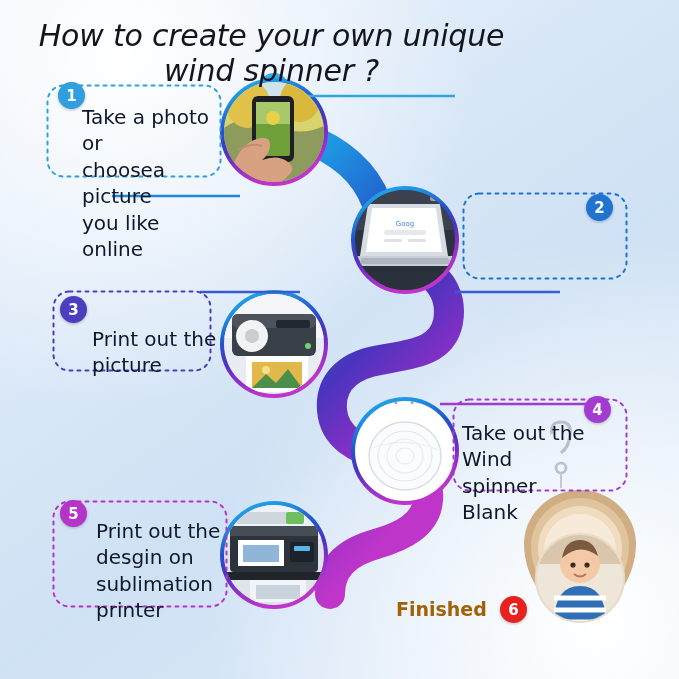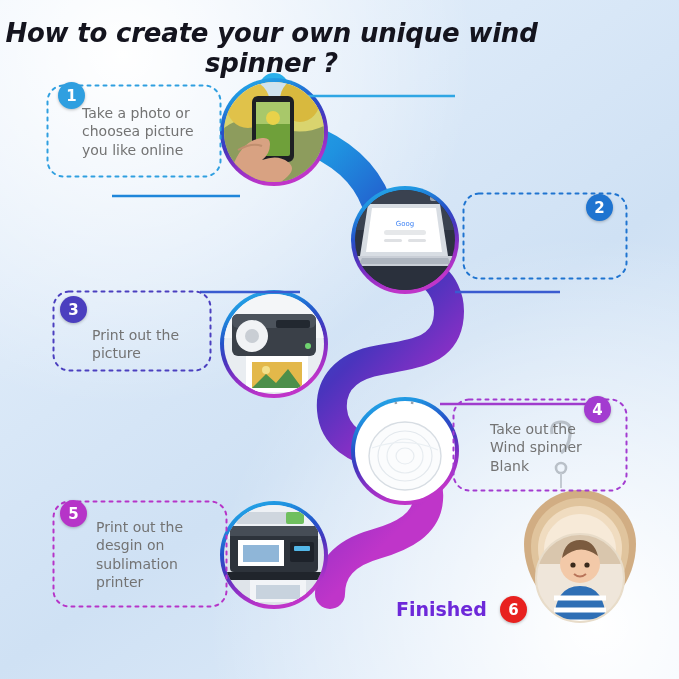--- a/index.html
+++ b/index.html
@@ -9,43 +9,43 @@
     background:
       radial-gradient(circle at 18% 8%, #ffffff 0%, rgba(255,255,255,0) 42%),
       radial-gradient(circle at 88% 92%, #ffffff 0%, rgba(255,255,255,0) 45%),
       linear-gradient(145deg,#e8f1fb 0%, #dbe9f8 32%, #cfe1f4 58%, #e3eefb 100%);
     overflow:hidden;position:relative;
   }
   #stage{position:absolute;inset:0;}
 
   .title{
     position:absolute;left:0;top:18px;width:543px;text-align:center;
-    font-size:26px;font-weight:bold;font-style:italic;color:#14141e;
+    font-size:30px;font-weight:normal;font-style:italic;color:#14141e;
     letter-spacing:-0.2px;
   }
 
   
   svg.ribbon{position:absolute;left:0;top:0;width:679px;height:679px;}
 
   
   .num{
     position:absolute;width:27px;height:27px;border-radius:50%;
     color:#fff;font-size:15px;font-weight:bold;
     display:flex;align-items:center;justify-content:center;
     box-shadow:0 1px 3px rgba(0,0,0,.25);
   }
 
   
   .dotbox{position:absolute;border-radius:16px;}
 
   .caption{
-    position:absolute;color:#737373;font-size:14px;line-height:1.32;
+    position:absolute;color:#0f172a;font-size:20px;line-height:1.32;
   }
   .finished{
-    position:absolute;color:#6d28d9;font-size:19px;font-weight:bold;
+    position:absolute;color:#a16207;font-size:19px;font-weight:bold;
   }
 </style>
 </head>
 <body>
 
 <div id="stage">
 
   <svg class="ribbon" viewBox="0 0 679 679">
     <defs>
       <linearGradient id="gradRibbon" x1="0" y1="0" x2="0.35" y2="1">
@@ -231,21 +231,21 @@
     <rect x="1.5" y="1.5" width="157" height="79" rx="16" fill="none" stroke="#4b3fbf" stroke-width="2" stroke-dasharray="3 5" stroke-linecap="round"></rect>
   </svg>
   <div class="num" style="left:60px;top:296px;background:#4b3fbf;">3</div>
   <div class="caption" style="left:92px;top:326px;width:130px;white-space:pre-line;">Print out the
 picture</div>
 
   <svg class="dotbox" style="left:452px;top:398px;width:176px;height:94px;" viewBox="0 0 176 94">
     <rect x="1.5" y="1.5" width="173" height="91" rx="16" fill="none" stroke="#a33bd0" stroke-width="2" stroke-dasharray="3 5" stroke-linecap="round"></rect>
   </svg>
   <div class="num" style="left:584px;top:396px;background:#a33bd0;">4</div>
-  <div class="caption" style="left:462px;top:420px;width:130px;white-space:pre-line;margin-left:28px;">Take out the
+  <div class="caption" style="left:462px;top:420px;width:130px;white-space:pre-line;">Take out the
 Wind spinner
 Blank</div>
 
   <svg class="dotbox" style="left:52px;top:500px;width:176px;height:108px;" viewBox="0 0 176 108">
     <rect x="1.5" y="1.5" width="173" height="105" rx="16" fill="none" stroke="#b634c8" stroke-width="2" stroke-dasharray="3 5" stroke-linecap="round"></rect>
   </svg>
   <div class="num" style="left:60px;top:500px;background:#b634c8;">5</div>
   <div class="caption" style="left:96px;top:518px;width:126px;white-space:pre-line;">Print out the
 desgin on
 sublimation

